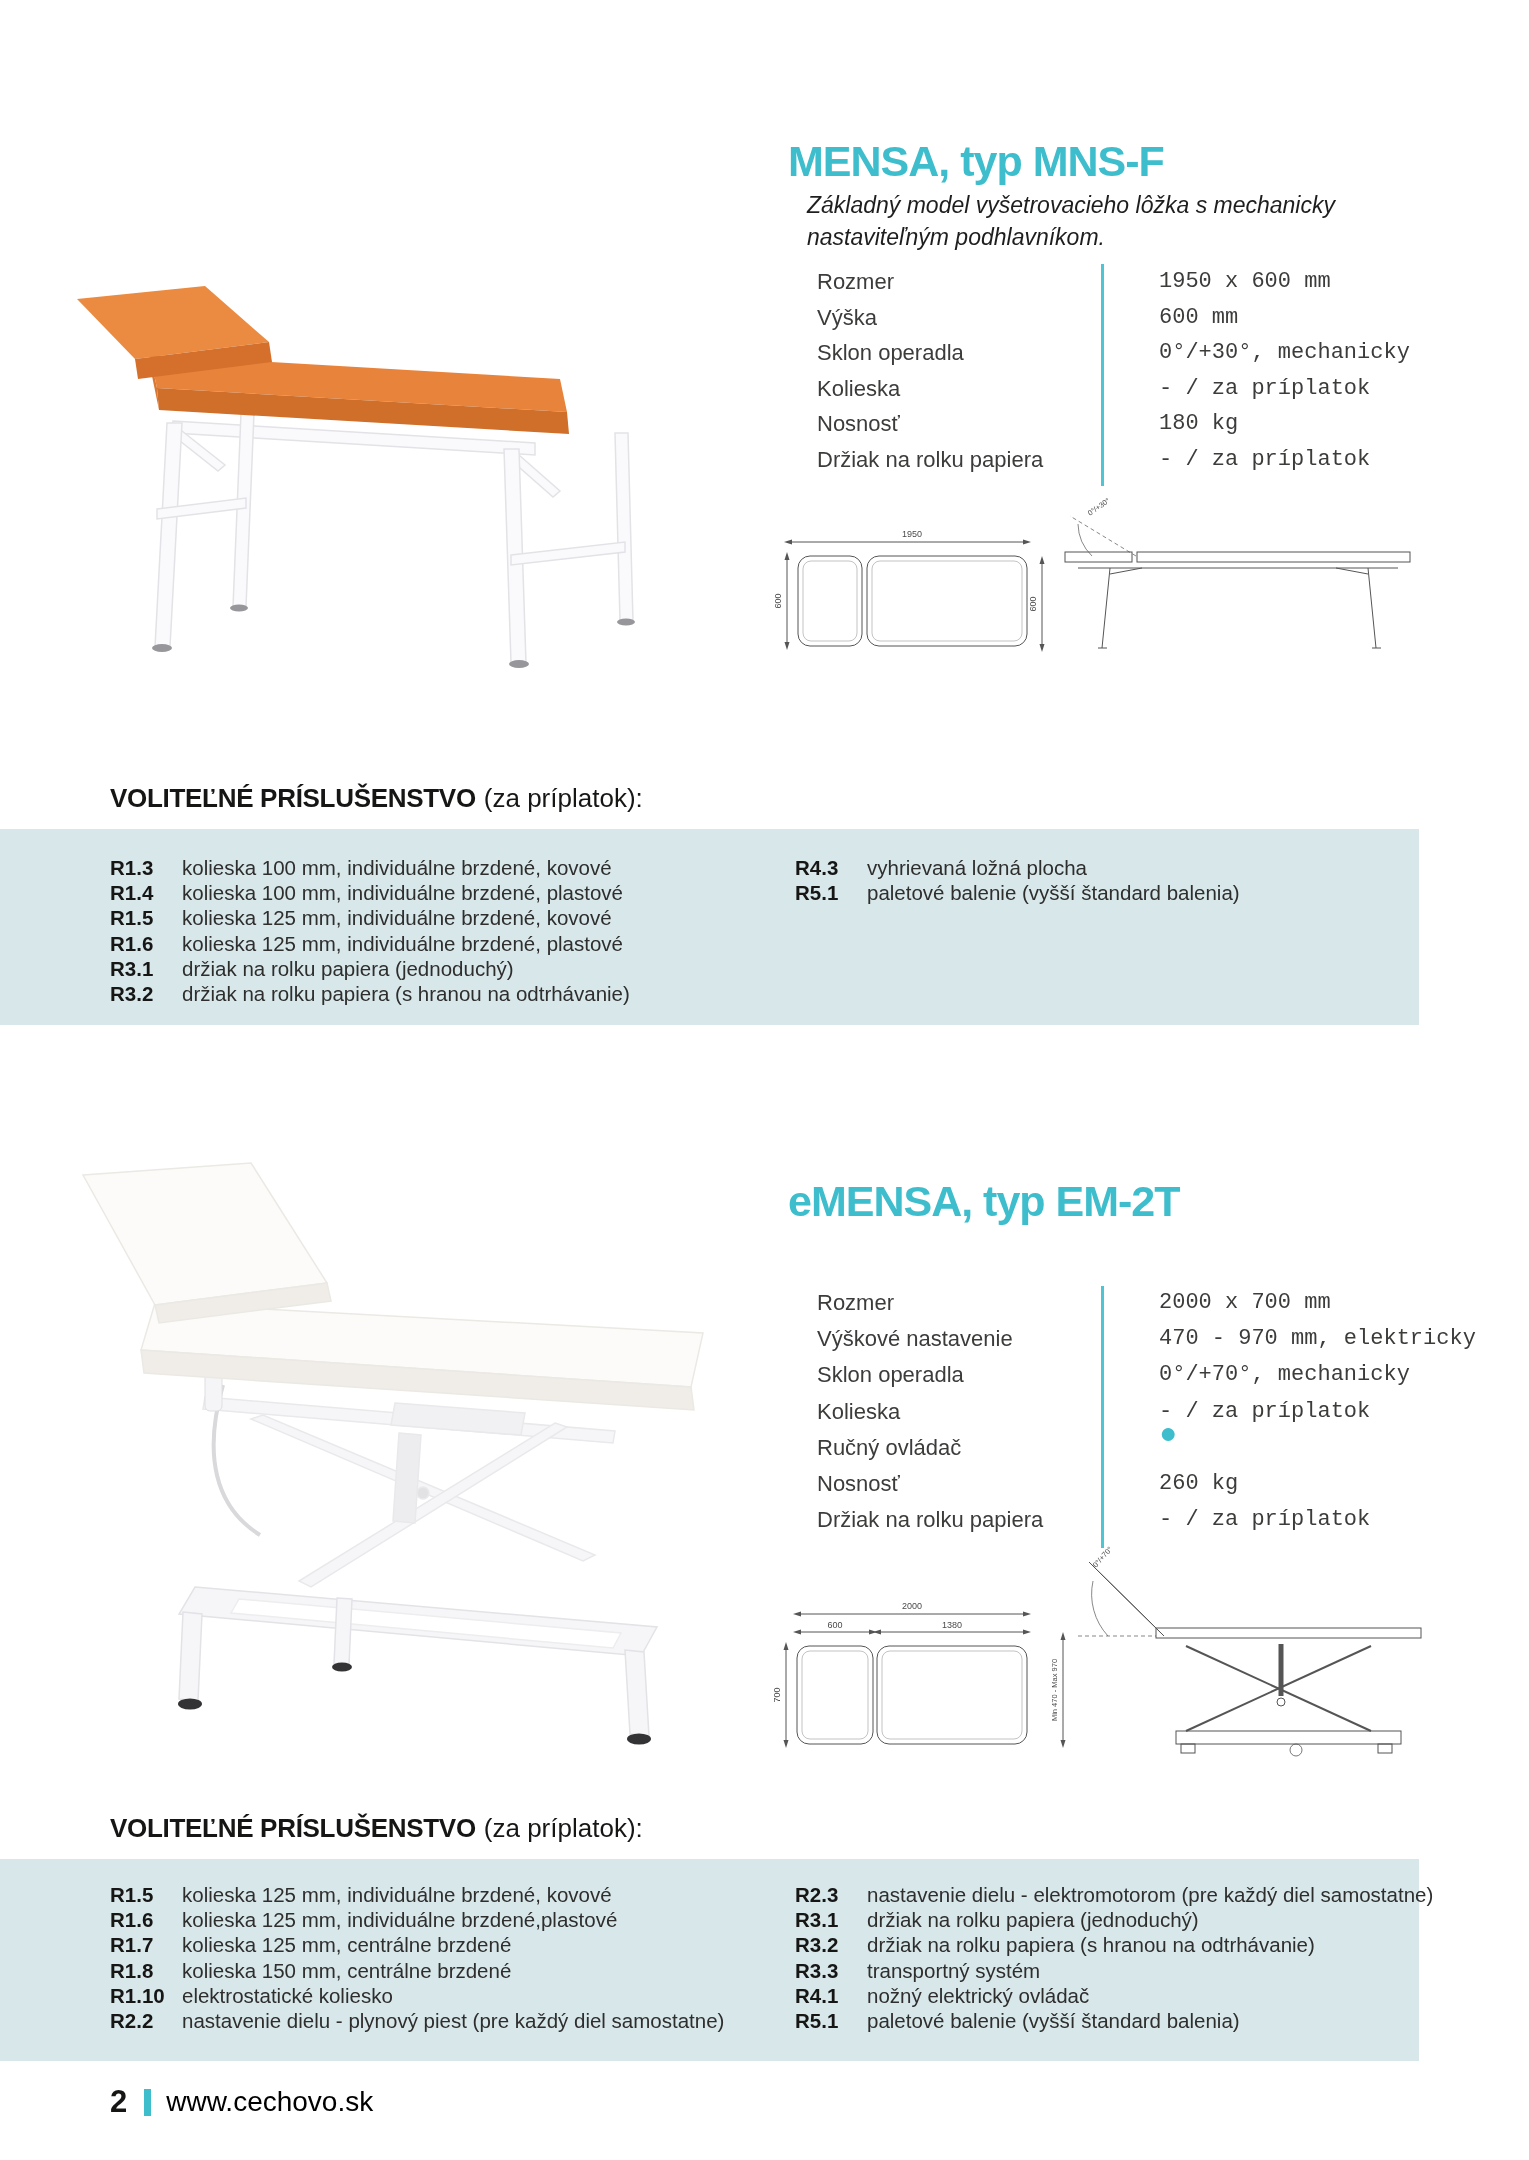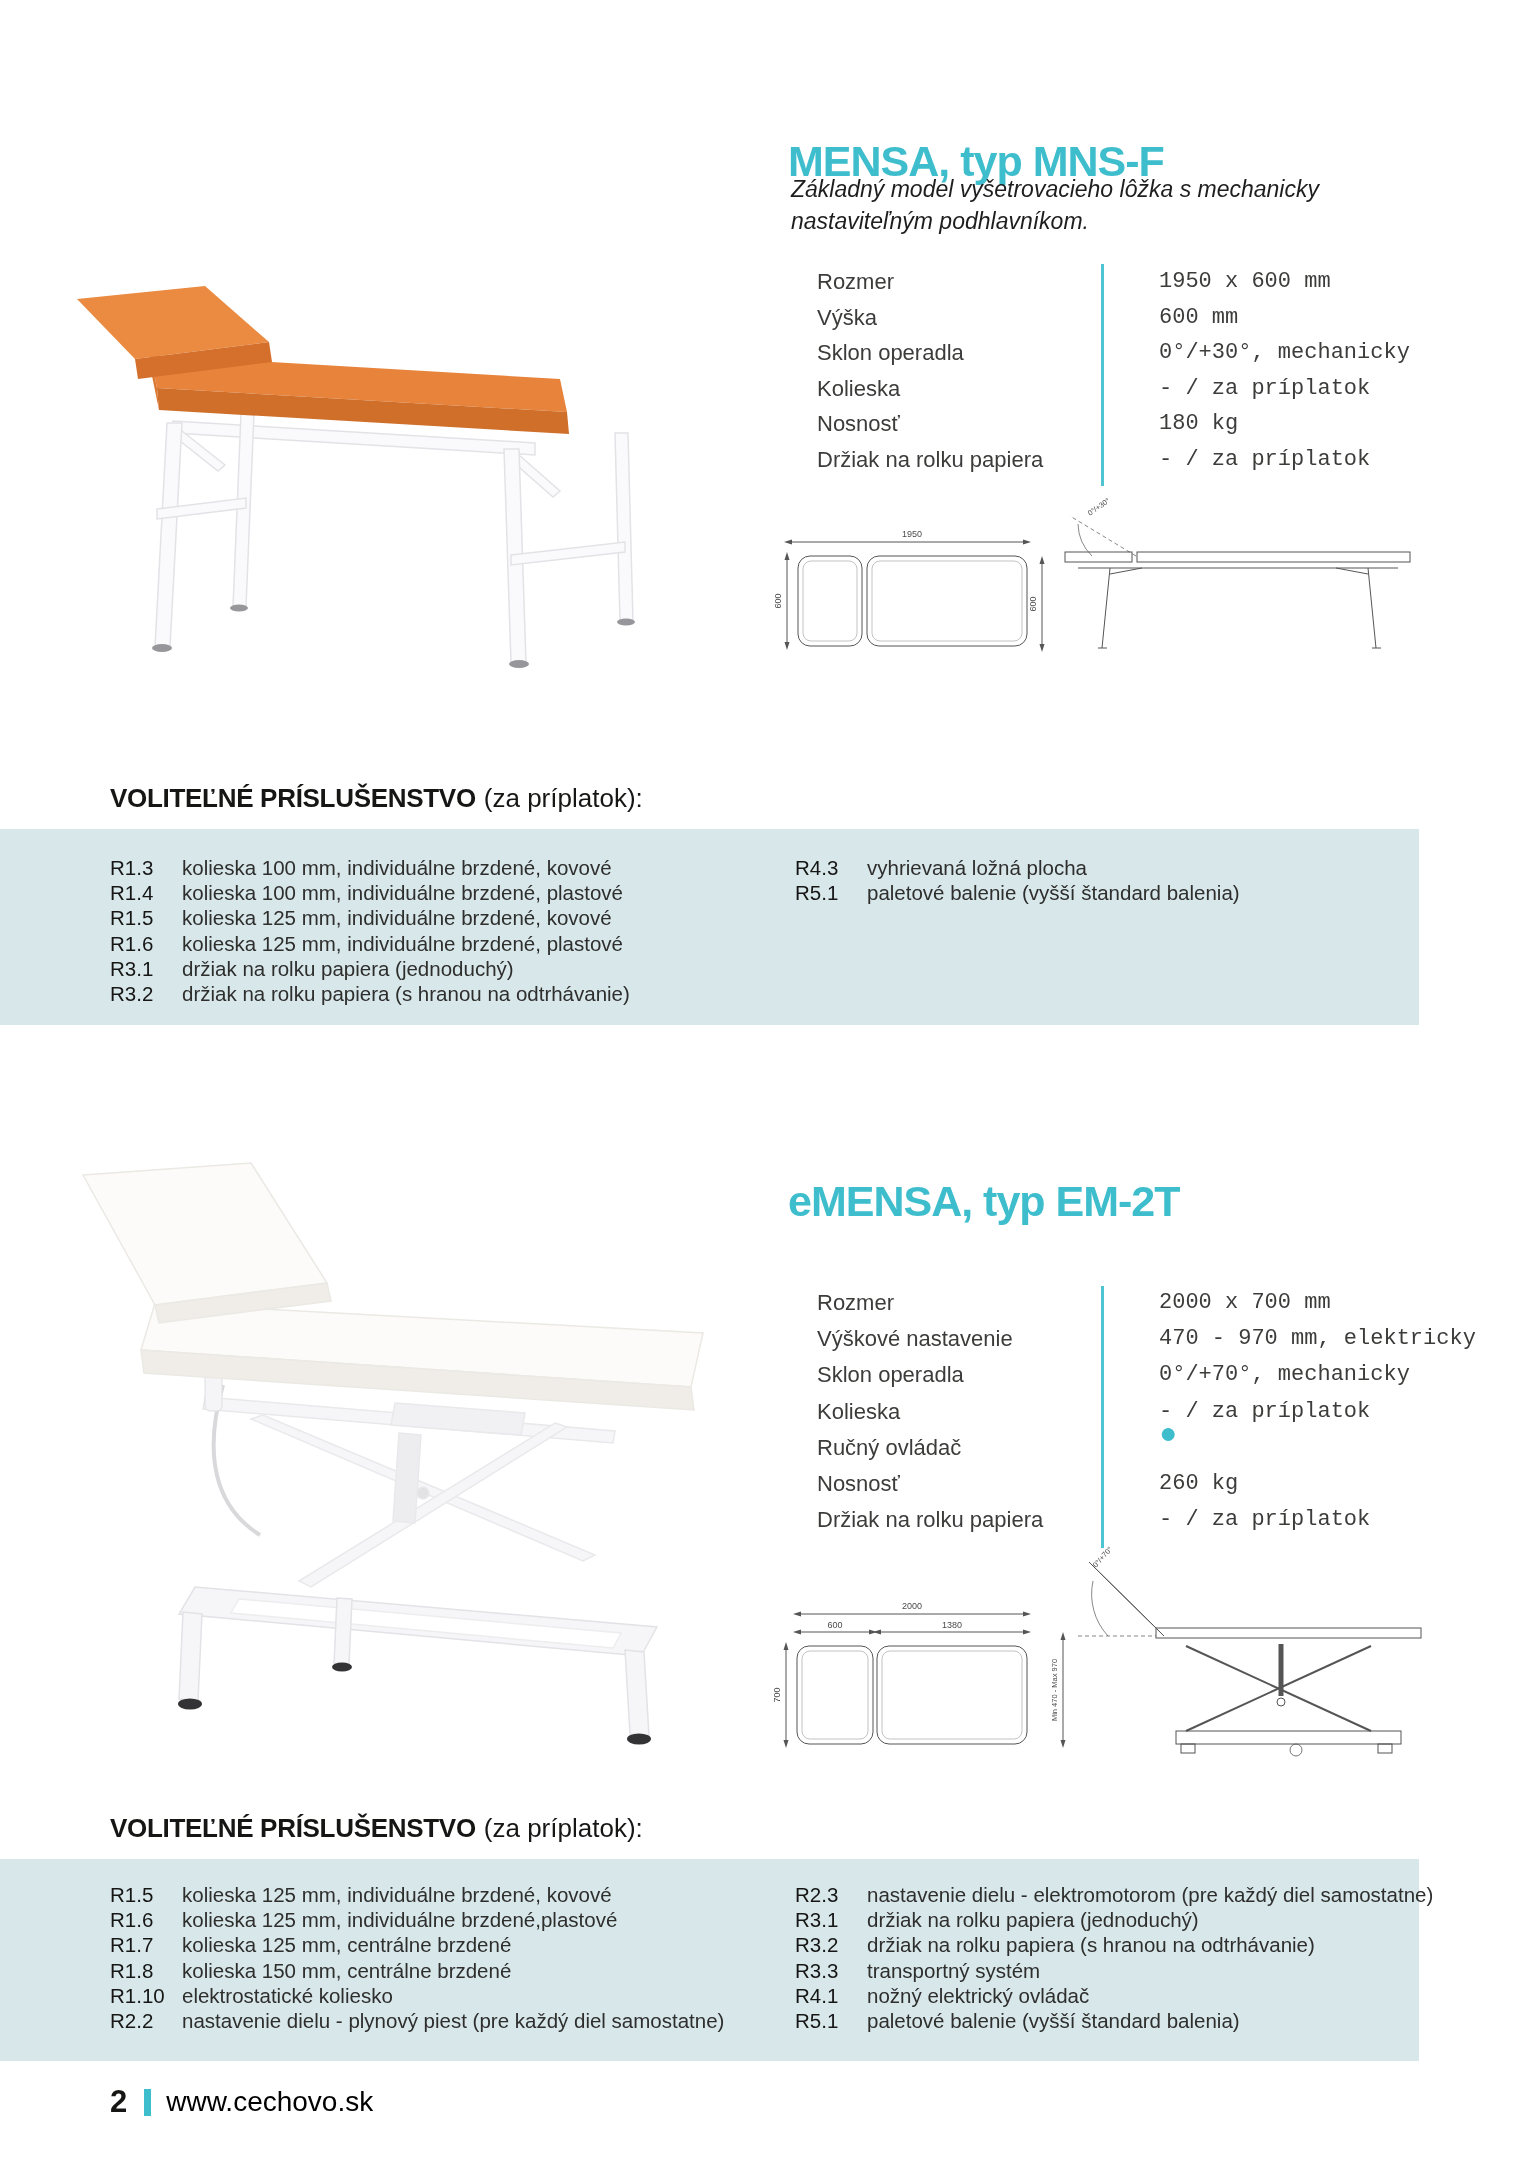--- a/index.html
+++ b/index.html
@@ -14,36 +14,36 @@
   .spec-label{width:304px;}
   .spec-value{padding-left:38px;white-space:nowrap;font-family:Liberation Mono, monospace;}
   .spec-bullet{color:#3EBDCC;font-size:30px;line-height:0;}
   .vdivider{position:absolute;width:3px;background:#4FC5D3;}
   .acc-heading{position:absolute;font-size:26px;color:#161615;white-space:nowrap;}
   .acc-heading b{font-weight:800;letter-spacing:-0.3px;}
   .acc-heading span{margin-left:8px;font-weight:400;}
   .band{position:absolute;left:0;width:1419px;background:#D8E7EA;}
   .acc-list{position:absolute;}
   .acc-row{display:flex;align-items:center;height:25.3px;font-size:20.5px;color:#2e2e2d;white-space:nowrap;}
-  .acc-code{width:72px;font-weight:400;color:#161615;flex:0 0 72px;}
+  .acc-code{width:72px;font-weight:700;color:#161615;flex:0 0 72px;}
   .footer{position:absolute;left:110px;top:2084px;display:flex;align-items:center;height:36px;}
   .footer .num{font-size:31px;font-weight:700;color:#161615;}
   .footer .bar{width:7px;height:27px;background:#3EBDCC;margin:0 15px 0 17px;}
   .footer .site{font-size:28px;color:#000000;}
   svg text{font-family:"Liberation Sans", sans-serif;}
   .dim{fill:#4a4a4a;font-size:9px;}
   .dim7{fill:#4a4a4a;font-size:7.5px;}
 </style>
 </head>
 <body>
 
 <div class="page">
 
   <h1 class="title" style="left:788px;top:108px;">MENSA, typ MNS-F</h1>
-  <p class="desc" style="left:790px;top:172px;width:580px;margin:1px;">Základný model vyšetrovacieho lôžka s mechanicky nastaviteľným podhlavníkom.</p>
+  <p class="desc" style="left:790px;top:172px;width:580px;margin:17px;">Základný model vyšetrovacieho lôžka s mechanicky nastaviteľným podhlavníkom.</p>
 
   <svg class="abs" style="left:55px;top:255px;" width="690" height="420" viewBox="0 0 690 420">
     <g stroke="#E3E3E7" fill="#FAFAFC" stroke-width="1.5">
       <path d="M 118,166 L 480,188 L 480,200 L 118,178 Z"></path>
       <path d="M 127,176 L 170,210 L 163,216 L 120,182 Z"></path>
       <path d="M 464,200 L 505,236 L 498,242 L 457,206 Z"></path>
       <path d="M 112,168 L 127,168 L 115,392 L 100,392 Z"></path>
       <path d="M 186,158 L 199,158 L 191,352 L 178,352 Z"></path>
       <path d="M 102,254 L 191,243 L 191,253 L 102,264 Z"></path>
       <path d="M 449,194 L 464,194 L 471,408 L 456,408 Z"></path>

